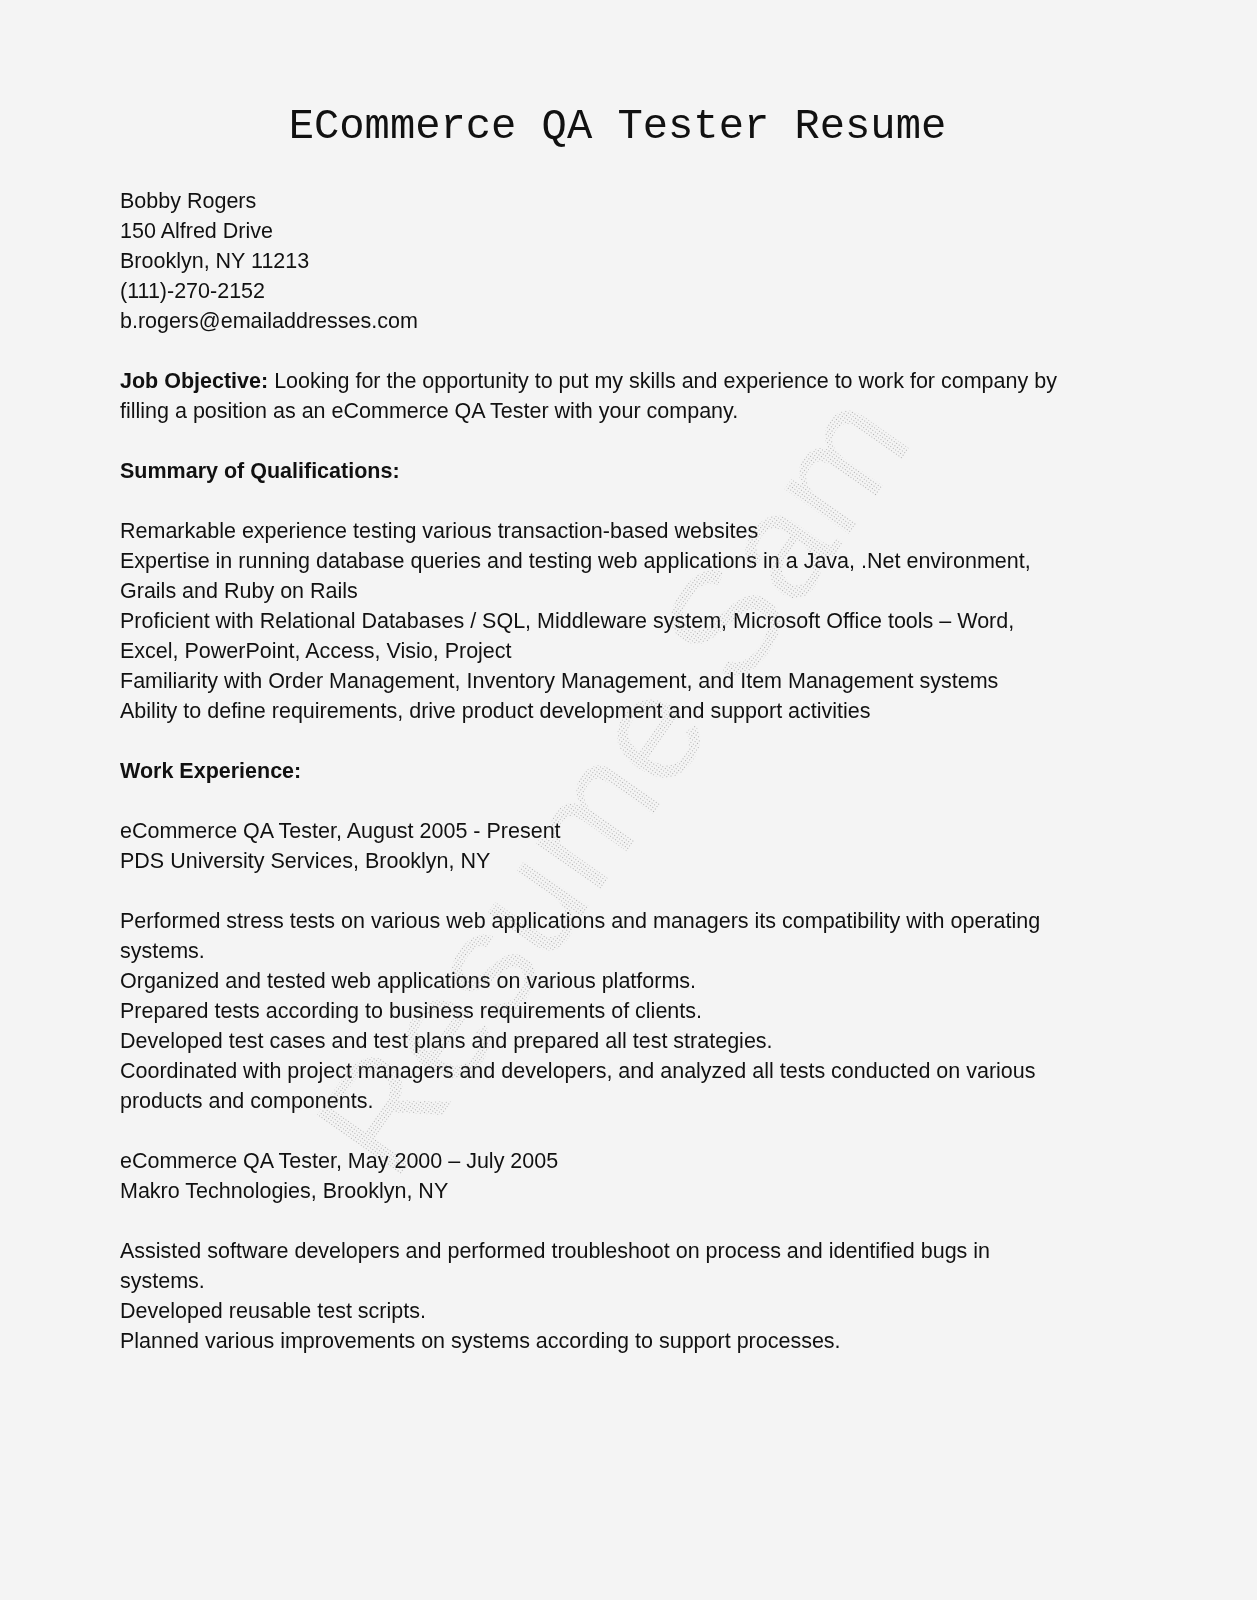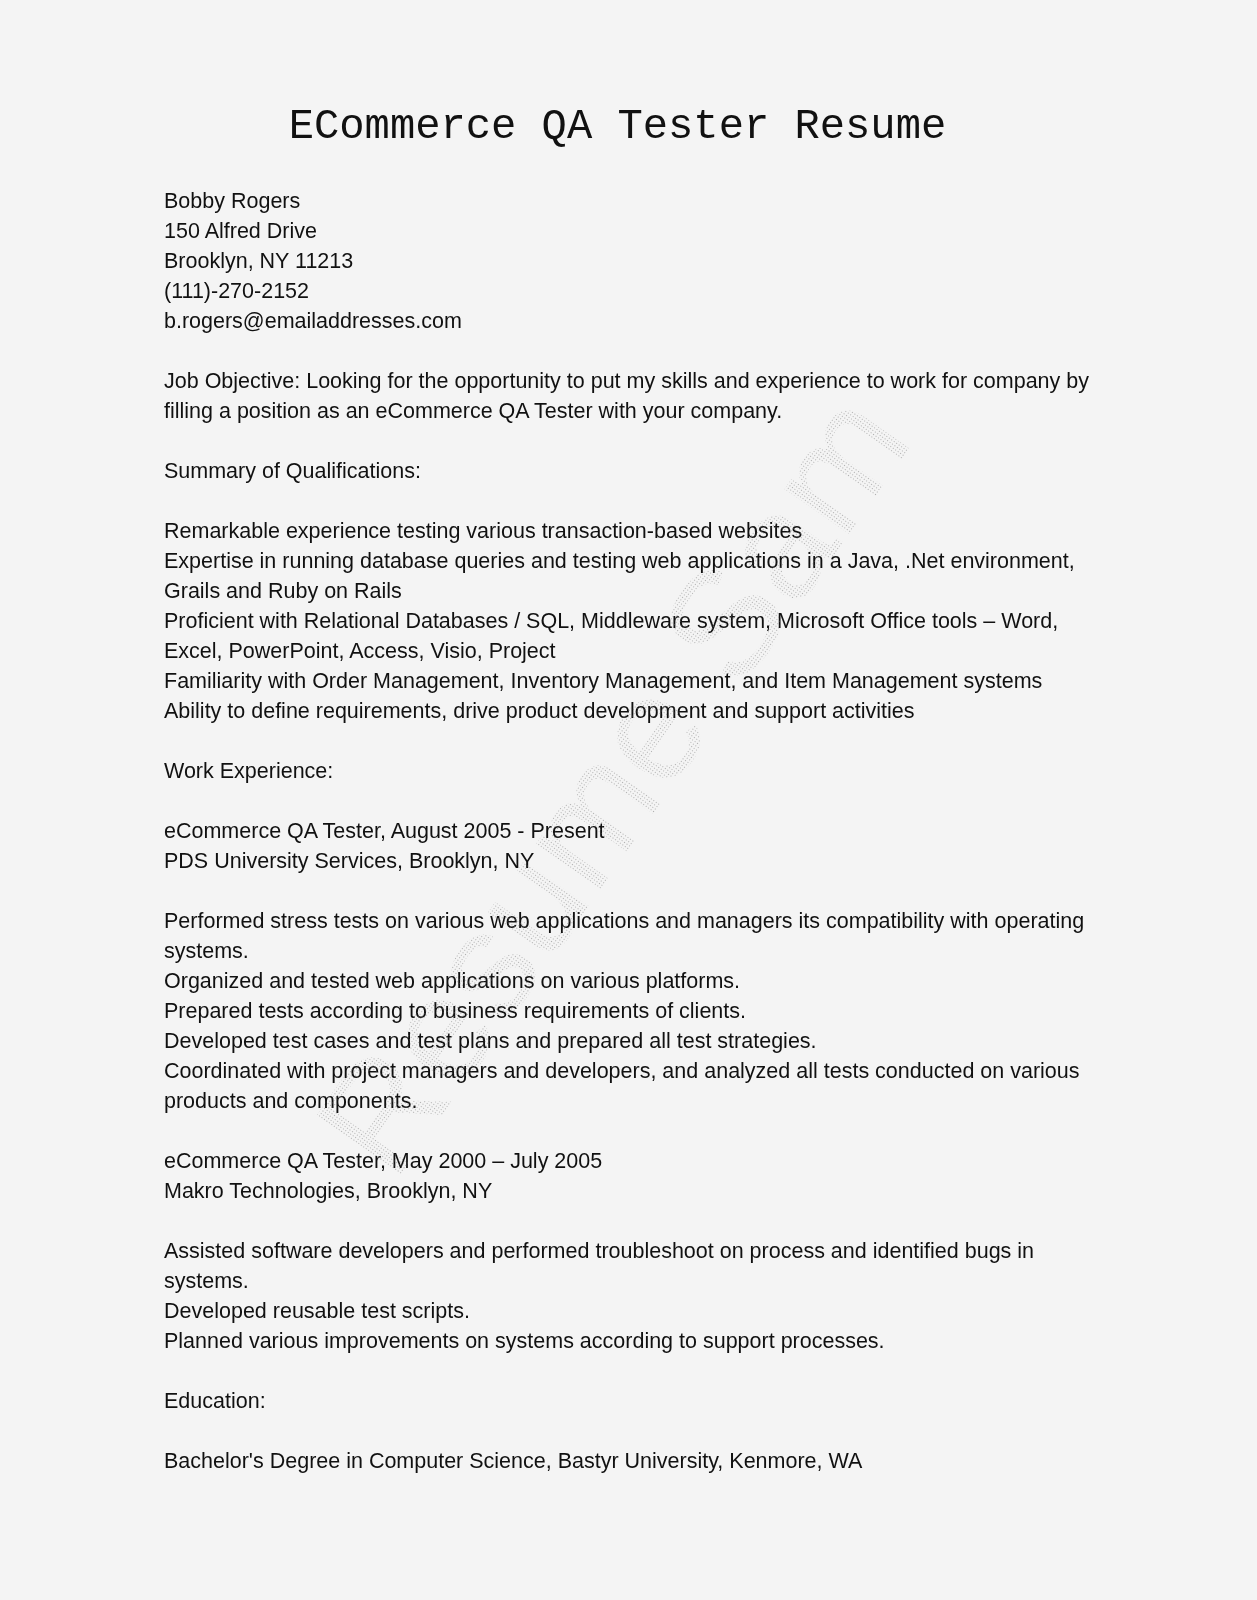--- a/index.html
+++ b/index.html
@@ -38,24 +38,23 @@
       left: 120px;
       top: 186px;
       width: 1000px;
       font-size: 21.5px;
       line-height: 30px;
     }
     .line {
       display: block;
       white-space: nowrap;
       height: 30px;
-      margin-left: 44px;
     }
     .gap { display: block; height: 30px; }
-    .bold { font-weight: normal; }
+    .bold { font-weight: bold; }
     .watermark {
       position: absolute;
       left: 160px;
       top: 700px;
       font-family: "Liberation Sans", sans-serif;
       font-size: 150px;
       font-weight: normal;
       color: transparent;
       -webkit-text-stroke: 0px;
       transform: rotate(-55deg);
@@ -129,21 +128,16 @@
         <span class="line">Makro Technologies, Brooklyn, NY</span>
         <span class="gap"></span>
         <span class="line">Assisted software developers and performed troubleshoot on process and identified bugs in</span>
         <span class="line">systems.</span>
         <span class="line">Developed reusable test scripts.</span>
         <span class="line">Planned various improvements on systems according to support processes.</span>
       </div>
     </div>
     <span class="gap"></span>
 
-    <div>
-      <span class="line bold">Education:</span>
-      <span class="gap"></span>
-      <span class="line">Bachelor's Degree in Computer Science, Bastyr University, Kenmore, WA</span>
-    </div>
   </div>
 
   <div class="watermark">Resume Samples</div>
 </div>
 
 </body></html>

